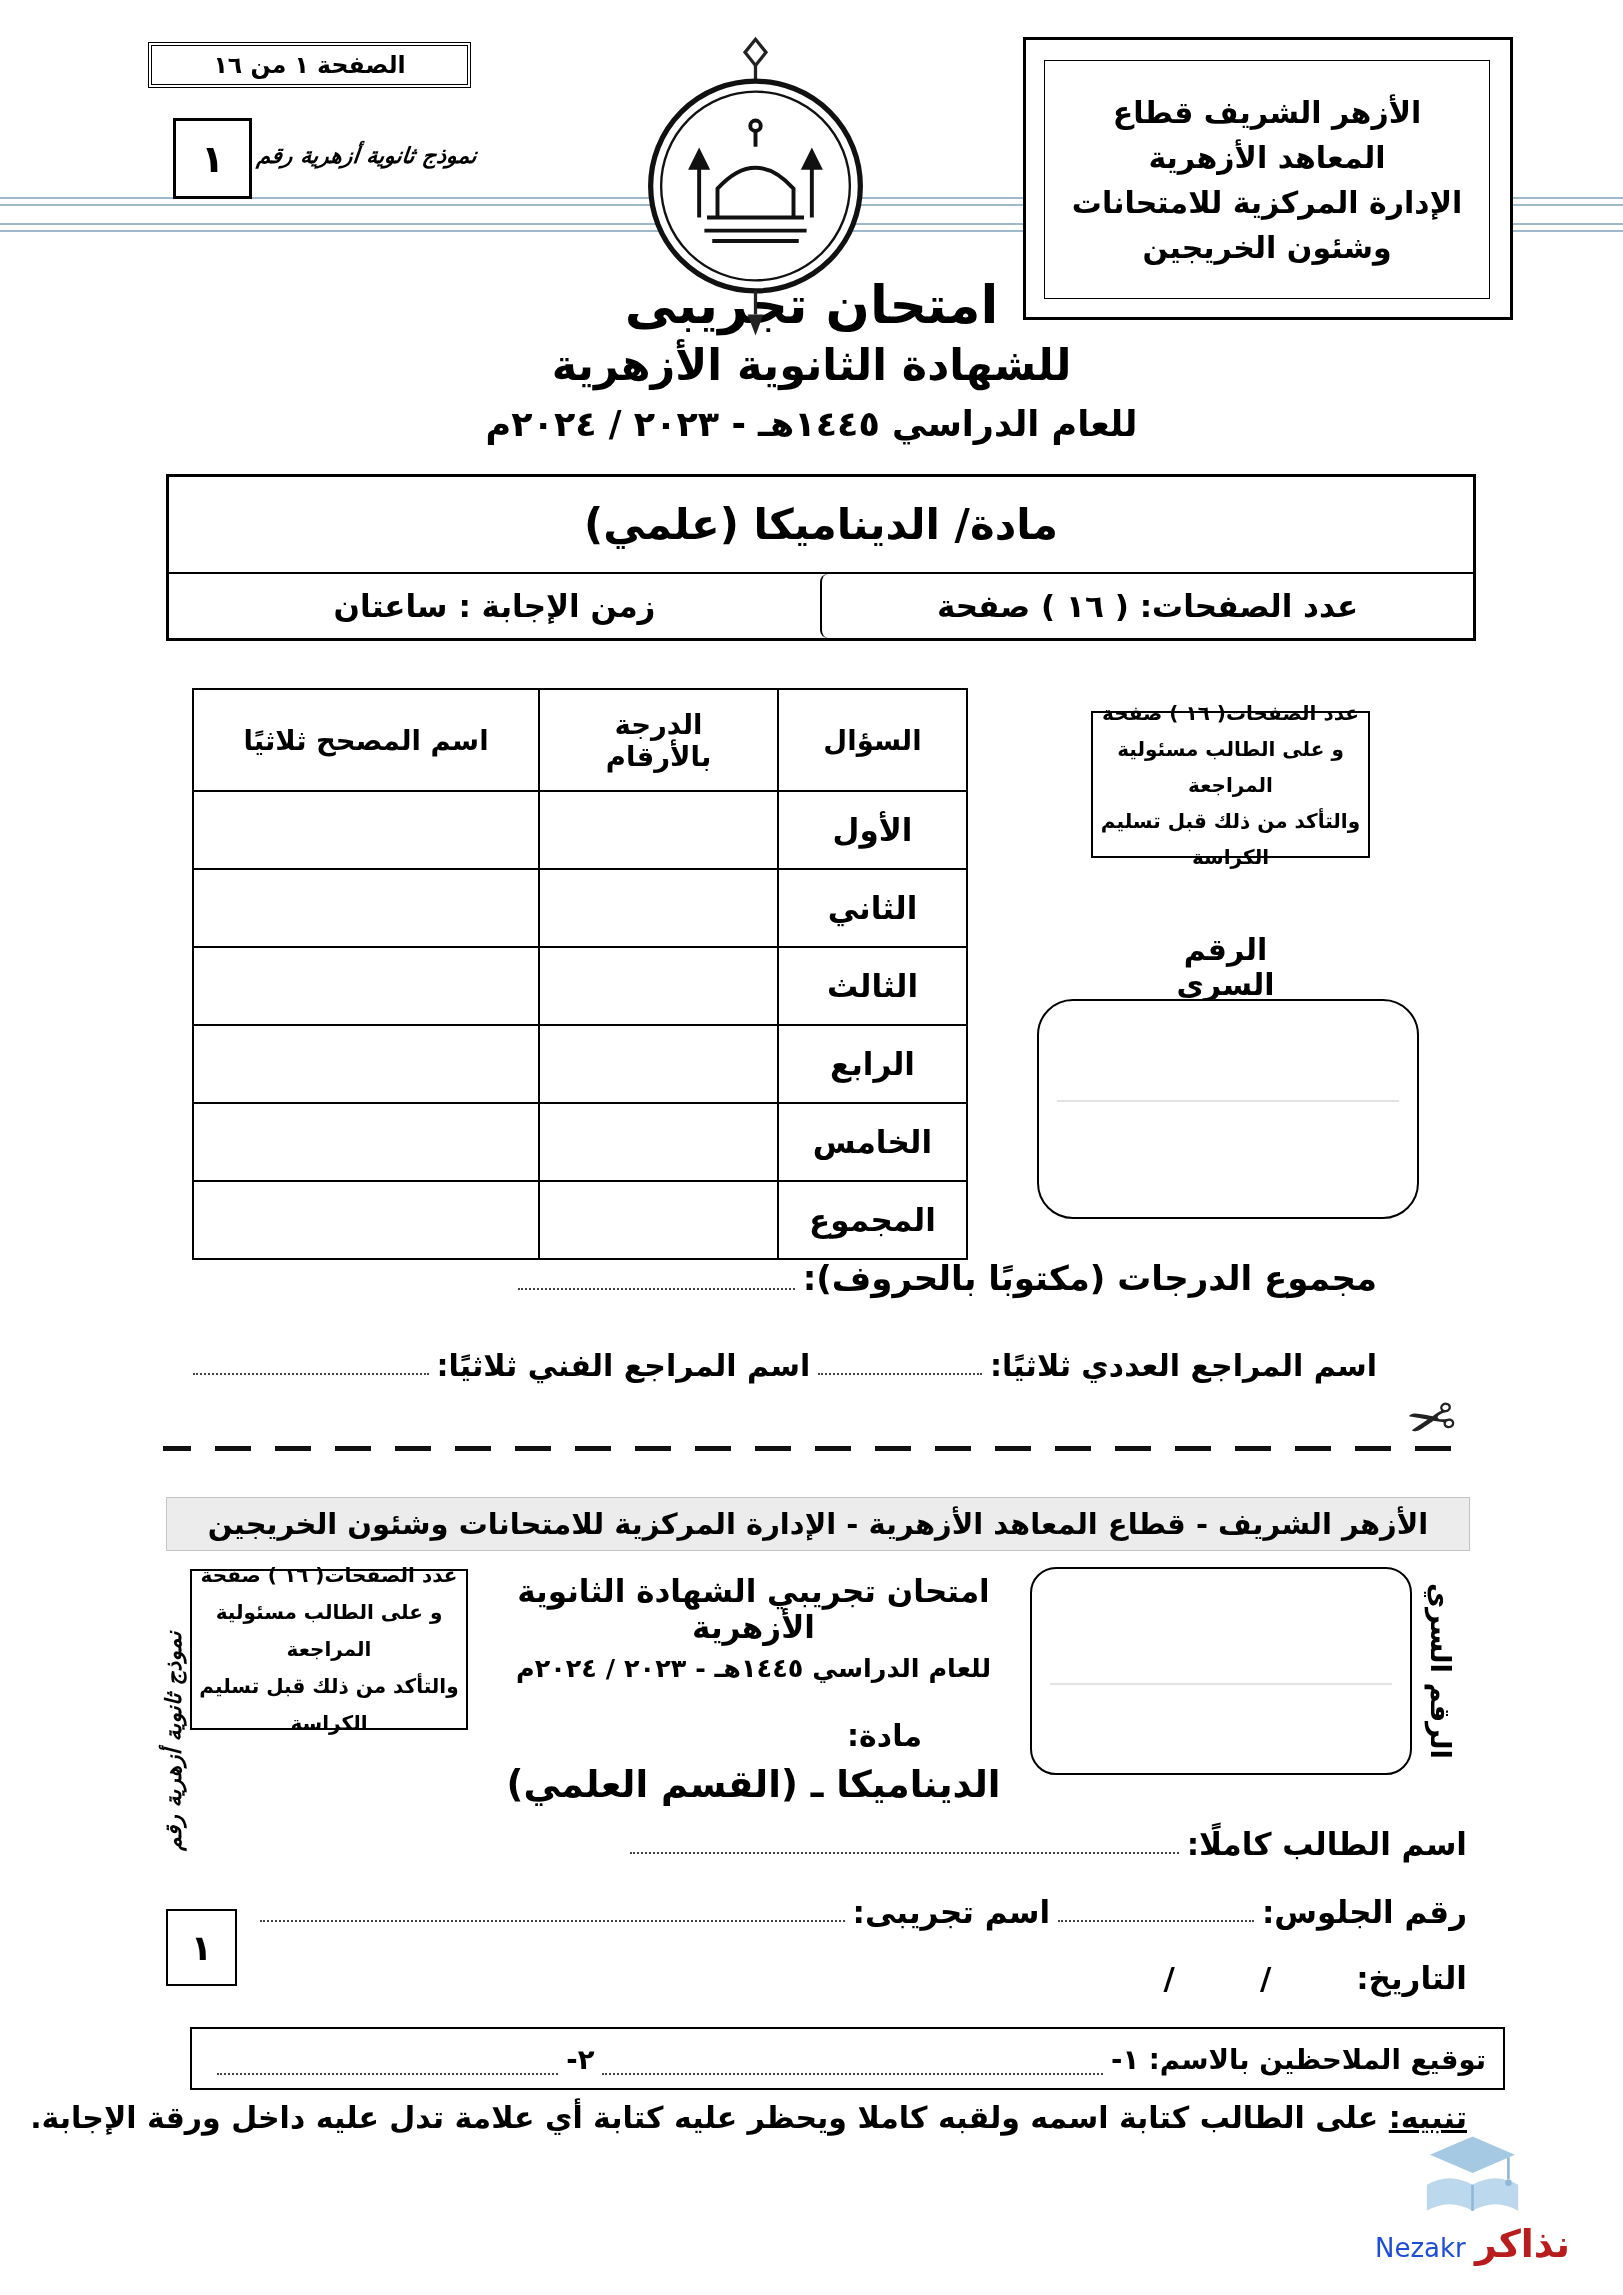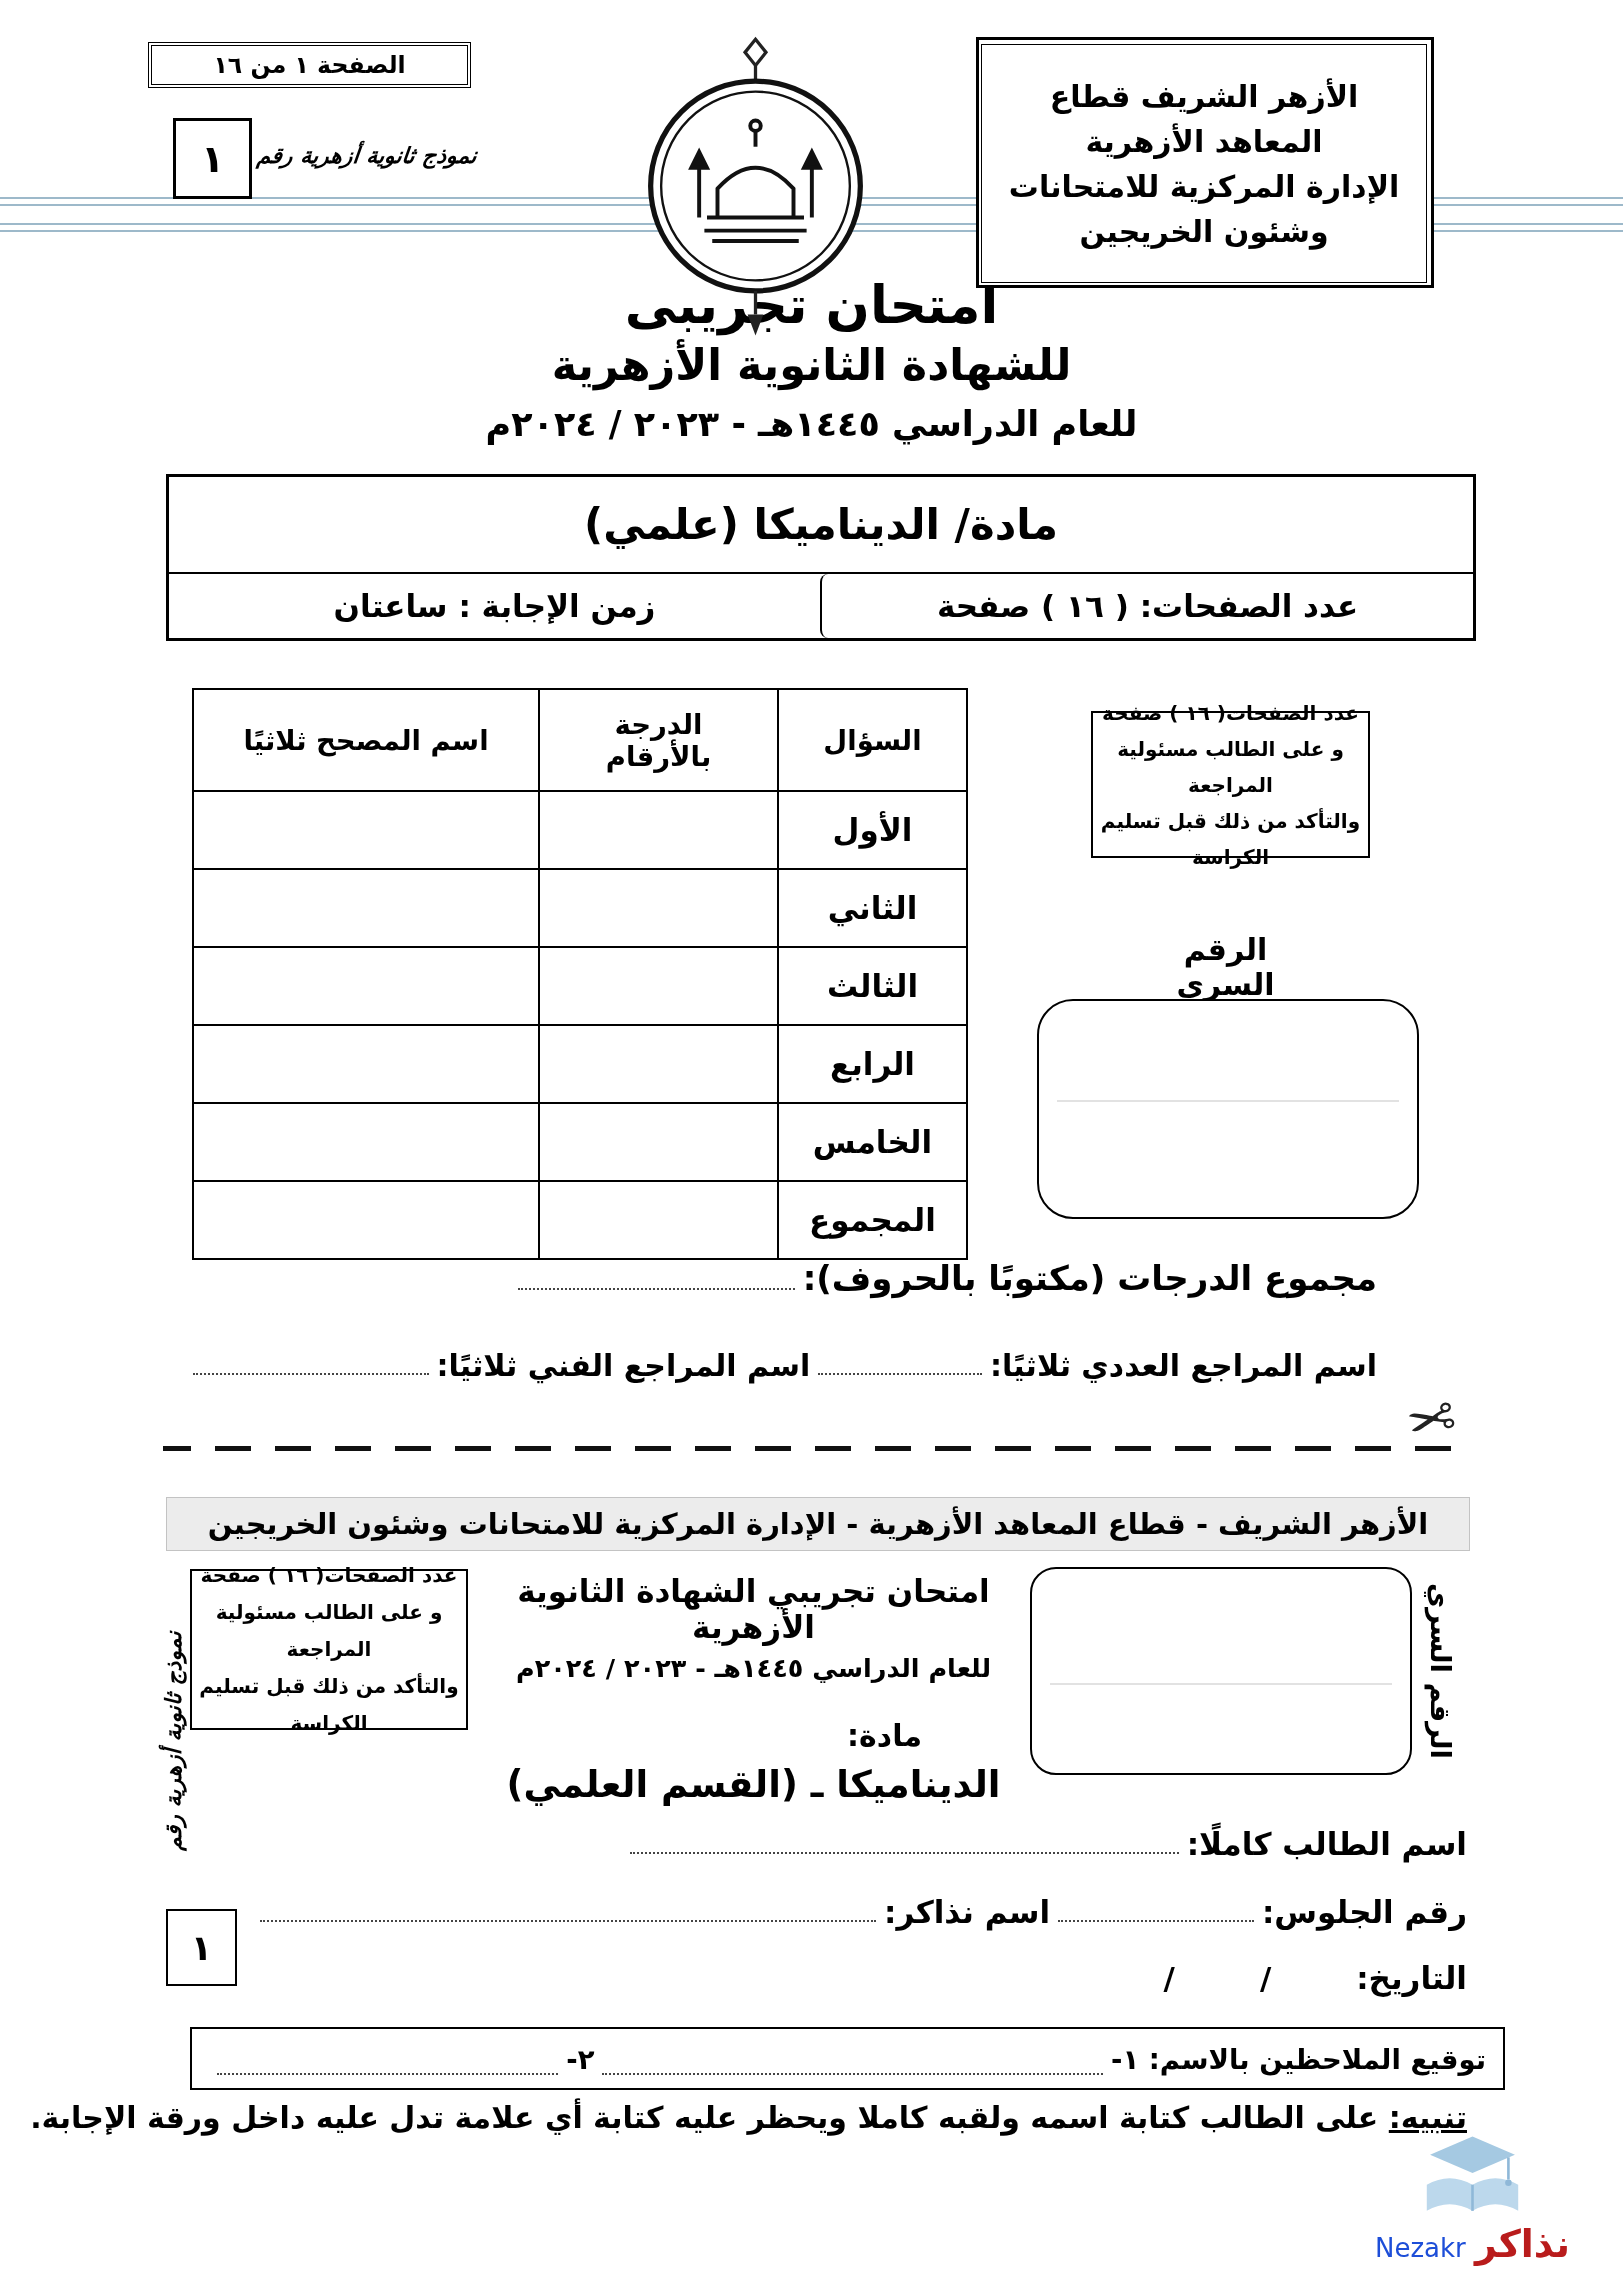--- a/index.html
+++ b/index.html
@@ -21,21 +21,21 @@
   .model-box.stub{left:166px;top:1909px;width:67px;height:73px;font-size:35px;border-width:2.6px;}
   .model-label-top{position:absolute;left:257px;top:143px;font-size:22px;font-weight:bold;font-style:italic;
     transform:skewX(-6deg);white-space:nowrap;z-index:2;}
   .stub-model-label{position:absolute;left:161px;top:1584px;height:314px;writing-mode:vertical-rl;transform:rotate(180deg);
     font-size:22px;font-weight:bold;font-style:italic;display:flex;align-items:center;justify-content:center;white-space:nowrap;}
 
   
   .logo{position:absolute;left:631px;top:34px;z-index:2;}
 
   
-  .org-box{position:absolute;left:976px;top:37px;width:444px;height:237px;border:3.9px solid #000;background:#fff;padding:4px;z-index:2;}
+  .org-box{position:absolute;left:1023px;top:37px;width:444px;height:237px;border:3.9px solid #000;background:#fff;padding:20px;z-index:2;}
   .org-inner{width:100%;height:100%;border:1.3px solid #000;display:flex;flex-direction:column;align-items:center;
     justify-content:center;font-weight:bold;font-size:30px;line-height:1.5;text-align:center;}
 
   
   .title{position:absolute;left:0;width:100%;text-align:center;font-weight:bold;z-index:1;}
   .exam-type{top:275px;font-size:52px;}
   .certificate{top:340px;font-size:43px;}
   .year-line{top:404px;font-size:35px;}
 
   
@@ -269,21 +269,21 @@
     <span>١</span>
   </div>
 
   <div class="row student-row">
     <span>اسم الطالب كاملًا:</span>
     <span class="dots"></span>
   </div>
   <div class="row seat-row">
     <span>رقم الجلوس:</span>
     <span class="dots d1"></span>
-    <span>اسم نذاكر:</span>
+    <span>اسم تجريبى:</span>
     <span class="dots"></span>
   </div>
   <div class="row date-row">
     <span>التاريخ:</span>
     <span>/</span>
     <span>/</span>
   </div>
 
   <div class="observers-box">
     <span>توقيع الملاحظين بالاسم: ١-</span>

